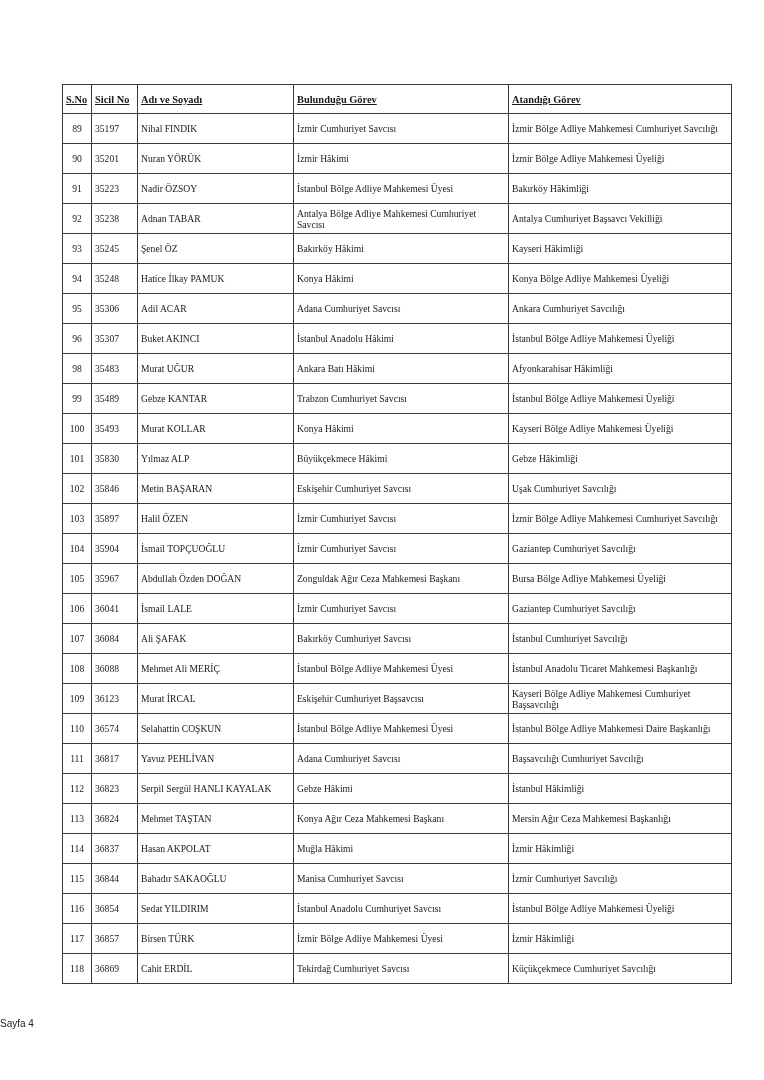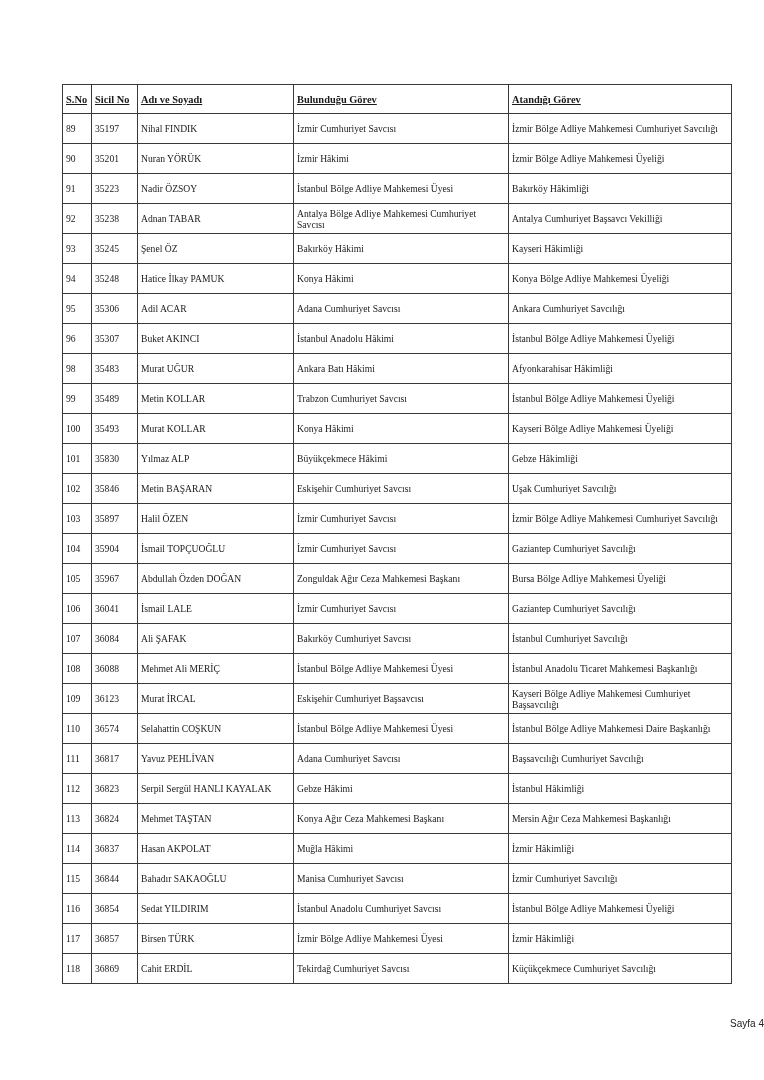--- a/index.html
+++ b/index.html
@@ -11,25 +11,25 @@
     font-size: 9.6px; line-height: 11px; margin-top: 44px;
   }
   #doc-table th, #doc-table td {
     border: 1.2px solid #3a3a3a; padding: 0 3px; vertical-align: middle;
     text-align: left; overflow: hidden;
   }
   #doc-table th {
     height: 28px; font-weight: bold; font-size: 10.4px; text-decoration: underline;
   }
   #doc-table td { height: 29px; }
-  #doc-table td.sno { text-align: left; }
+  #doc-table td.sno { text-align: center; }
   col.c1 { width: 29px; } col.c2 { width: 46px; } col.c3 { width: 156px; }
   col.c4 { width: 215px; } col.c5 { width: 223px; }
   #footer {
-    position: absolute; top: 1018px; left: 0; width: 764px; text-align: right;
+    position: absolute; top: 1018px; left: 0; width: 764px; text-align: left;
     font-family: "Liberation Sans", "DejaVu Sans", sans-serif; font-size: 10px; color: #222;
   }
 </style>
 </head>
 <body>
 
 <table id="doc-table">
   <colgroup>
     <col class="c1">
       <col class="c2">
@@ -106,21 +106,21 @@
       <tr>
         <td class="sno">98</td>
         <td>35483</td>
         <td>Murat UĞUR</td>
         <td>Ankara Batı Hâkimi</td>
         <td>Afyonkarahisar Hâkimliği</td>
       </tr>
       <tr>
         <td class="sno">99</td>
         <td>35489</td>
-        <td>Metin KOLLAR</td>
+        <td>Gebze KANTAR</td>
         <td>Trabzon Cumhuriyet Savcısı</td>
         <td>İstanbul Bölge Adliye Mahkemesi Üyeliği</td>
       </tr>
       <tr>
         <td class="sno">100</td>
         <td>35493</td>
         <td>Murat KOLLAR</td>
         <td>Konya Hâkimi</td>
         <td>Kayseri Bölge Adliye Mahkemesi Üyeliği</td>
       </tr>

